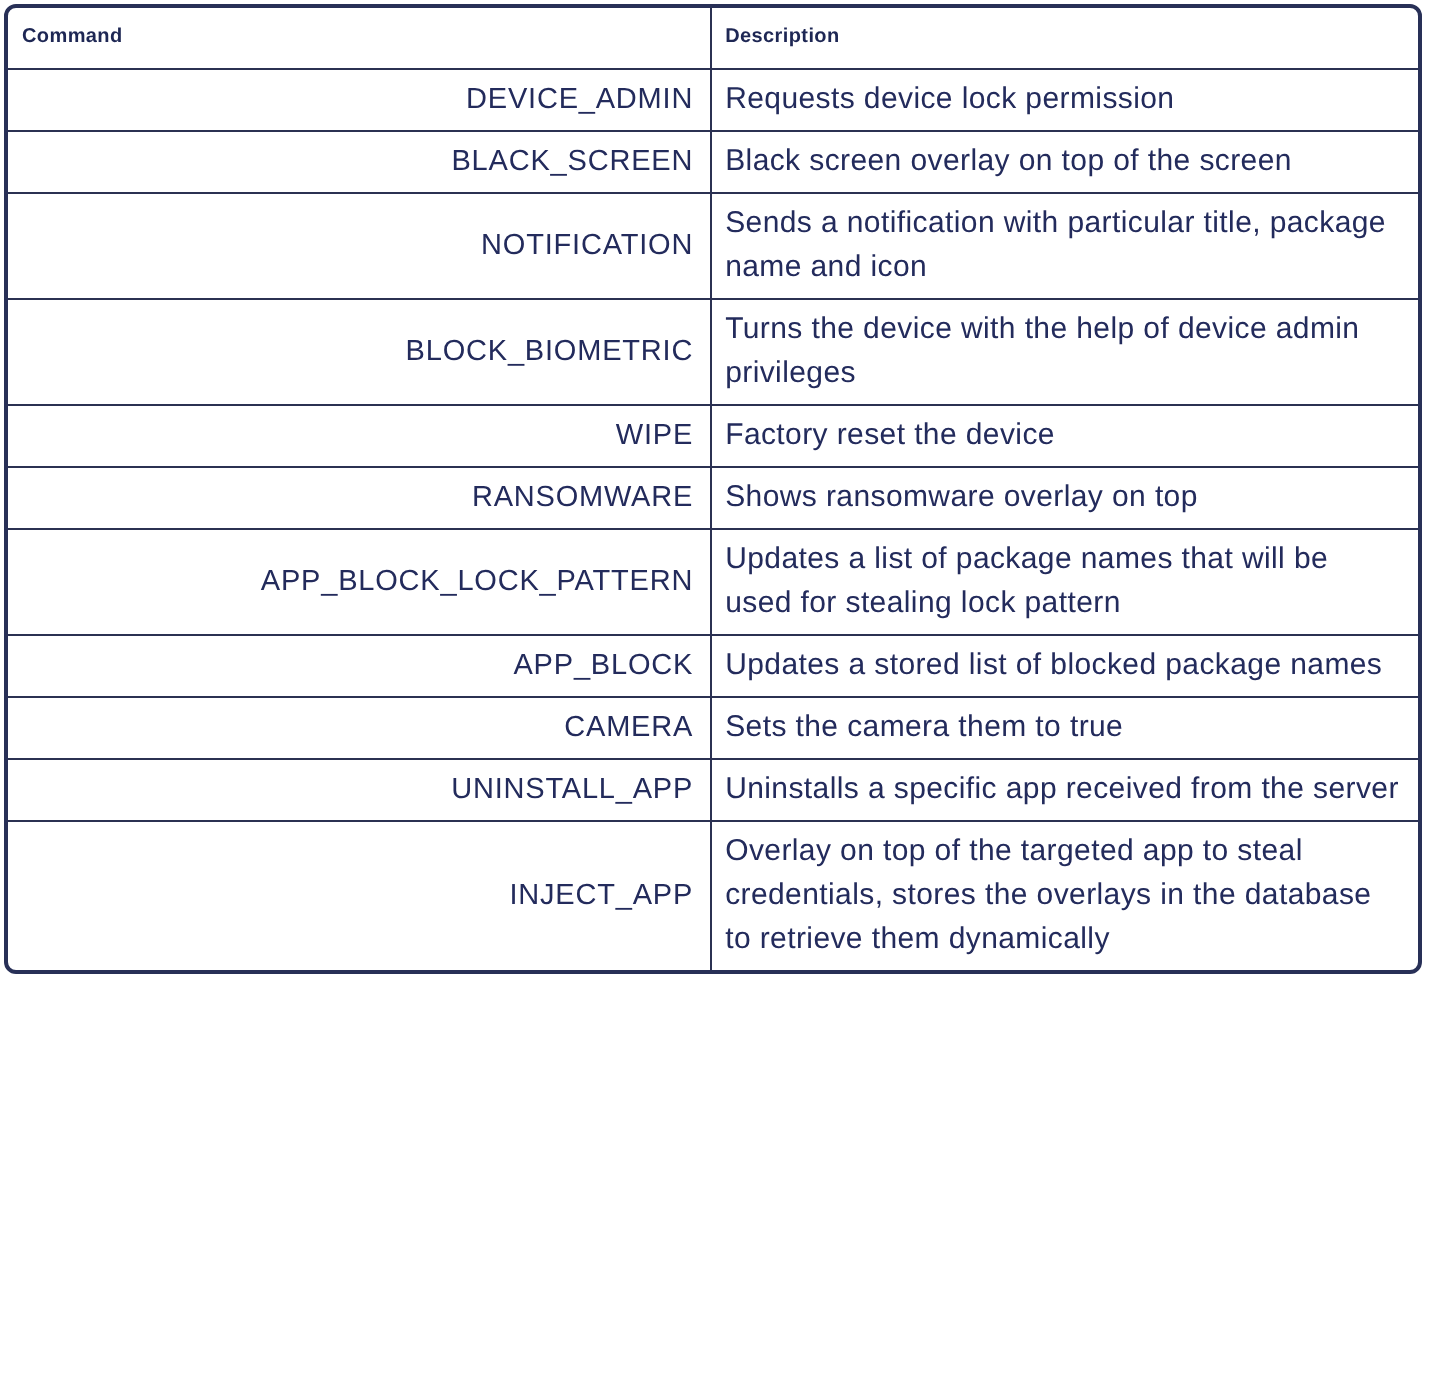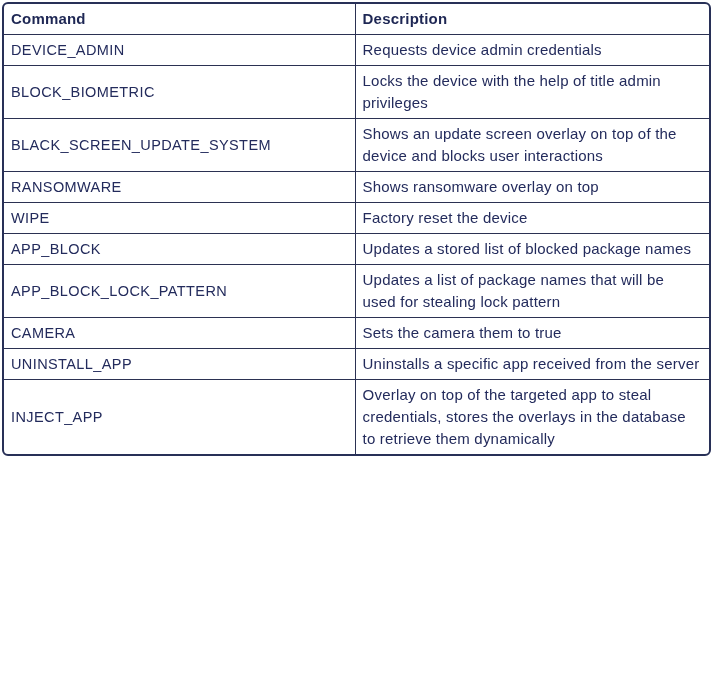--- a/index.html
+++ b/index.html
@@ -31,89 +31,94 @@
     text-align: left;
     vertical-align: middle;
     padding: 4px 8px 4px 7px;
     line-height: 22px;
     letter-spacing: 0.2px;
     overflow-wrap: break-word;
   }
   thead th {
     font-weight: 700;
     color: #1e2754;
-    font-size: 15px;
+    font-size: 10px;
   }
   tbody tr th, tbody tr td, thead tr th {
     border-bottom: 1px solid #2b3152;
   }
   tbody tr:last-child td, tbody tr:last-child th {
     border-bottom: none;
   }
   th.col-command, td.col-command {
     border-right: 1px solid #2b3152;
   }
   td.col-command {
     font-size: 14.5px;
     letter-spacing: 0.4px;
+    text-align: right;
   }
 </style>
 </head>
 <body>
 
 <div class="table-wrap">
   <table class="cmd-table">
     <colgroup>
       <col class="c1">
       <col class="c2">
     </colgroup>
     <thead>
       <tr>
         <th class="col-command">Command</th>
         <th class="col-description">Description</th>
       </tr>
     </thead>
     <tbody id="table-body">
   <tr>
     <td class="col-command">DEVICE_ADMIN</td>
-    <td class="col-description">Requests device admin credentials</td>
+    <td class="col-description">Requests device lock permission</td>
+  </tr>
+
+  <tr>
+    <td class="col-command">BLACK_SCREEN</td>
+    <td class="col-description">Black screen overlay on top of the screen</td>
+  </tr>
+
+  <tr>
+    <td class="col-command">NOTIFICATION</td>
+    <td class="col-description">Sends a notification with particular title, package name and icon</td>
+  </tr>
+
+  <tr>
+    <td class="col-command">BLOCK_BIOMETRIC</td>
+    <td class="col-description">Turns the device with the help of device admin privileges</td>
   </tr>
 
 
 
-  <tr>
-    <td class="col-command">BLOCK_BIOMETRIC</td>
-    <td class="col-description">Locks the device with the help of title admin privileges</td>
-  </tr>
 
   <tr>
-    <td class="col-command">BLACK_SCREEN_UPDATE_SYSTEM</td>
-    <td class="col-description">Shows an update screen overlay on top of the device and blocks user interactions</td>
+    <td class="col-command">WIPE</td>
+    <td class="col-description">Factory reset the device</td>
   </tr>
-
-
 
   <tr>
     <td class="col-command">RANSOMWARE</td>
     <td class="col-description">Shows ransomware overlay on top</td>
   </tr>
 
   <tr>
-    <td class="col-command">WIPE</td>
-    <td class="col-description">Factory reset the device</td>
+    <td class="col-command">APP_BLOCK_LOCK_PATTERN</td>
+    <td class="col-description">Updates a list of package names that will be used for stealing lock pattern</td>
   </tr>
 
   <tr>
     <td class="col-command">APP_BLOCK</td>
     <td class="col-description">Updates a stored list of blocked package names</td>
-  </tr>
-
-  <tr>
-    <td class="col-command">APP_BLOCK_LOCK_PATTERN</td>
-    <td class="col-description">Updates a list of package names that will be used for stealing lock pattern</td>
   </tr>
 
 
   <tr>
     <td class="col-command">CAMERA</td>
     <td class="col-description">Sets the camera them to true</td>
   </tr>
 
   <tr>
     <td class="col-command">UNINSTALL_APP</td>

